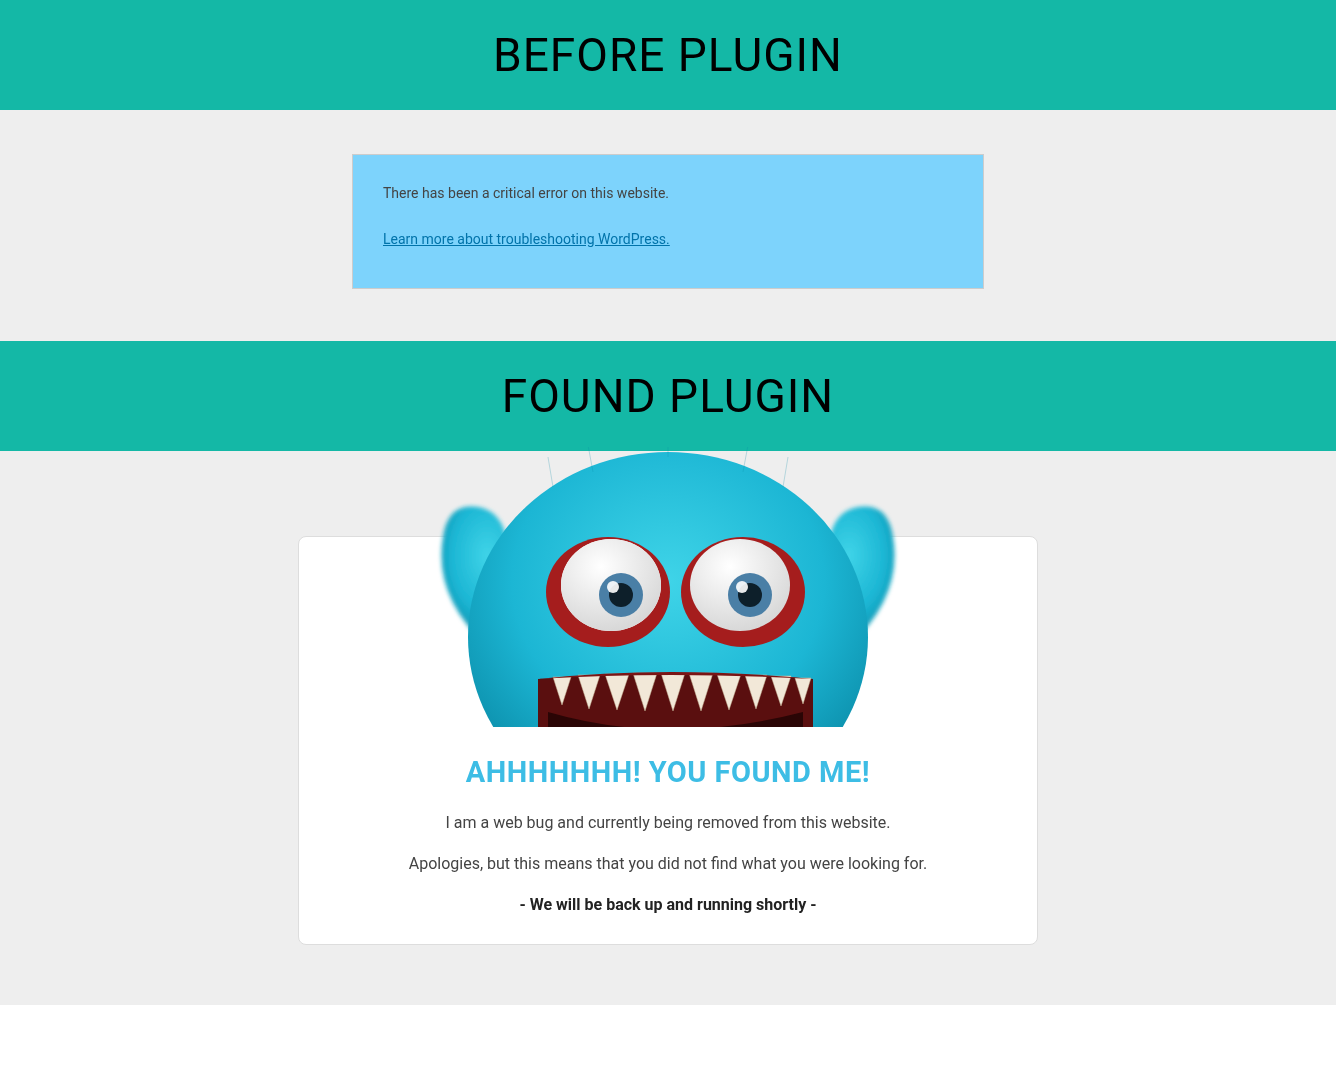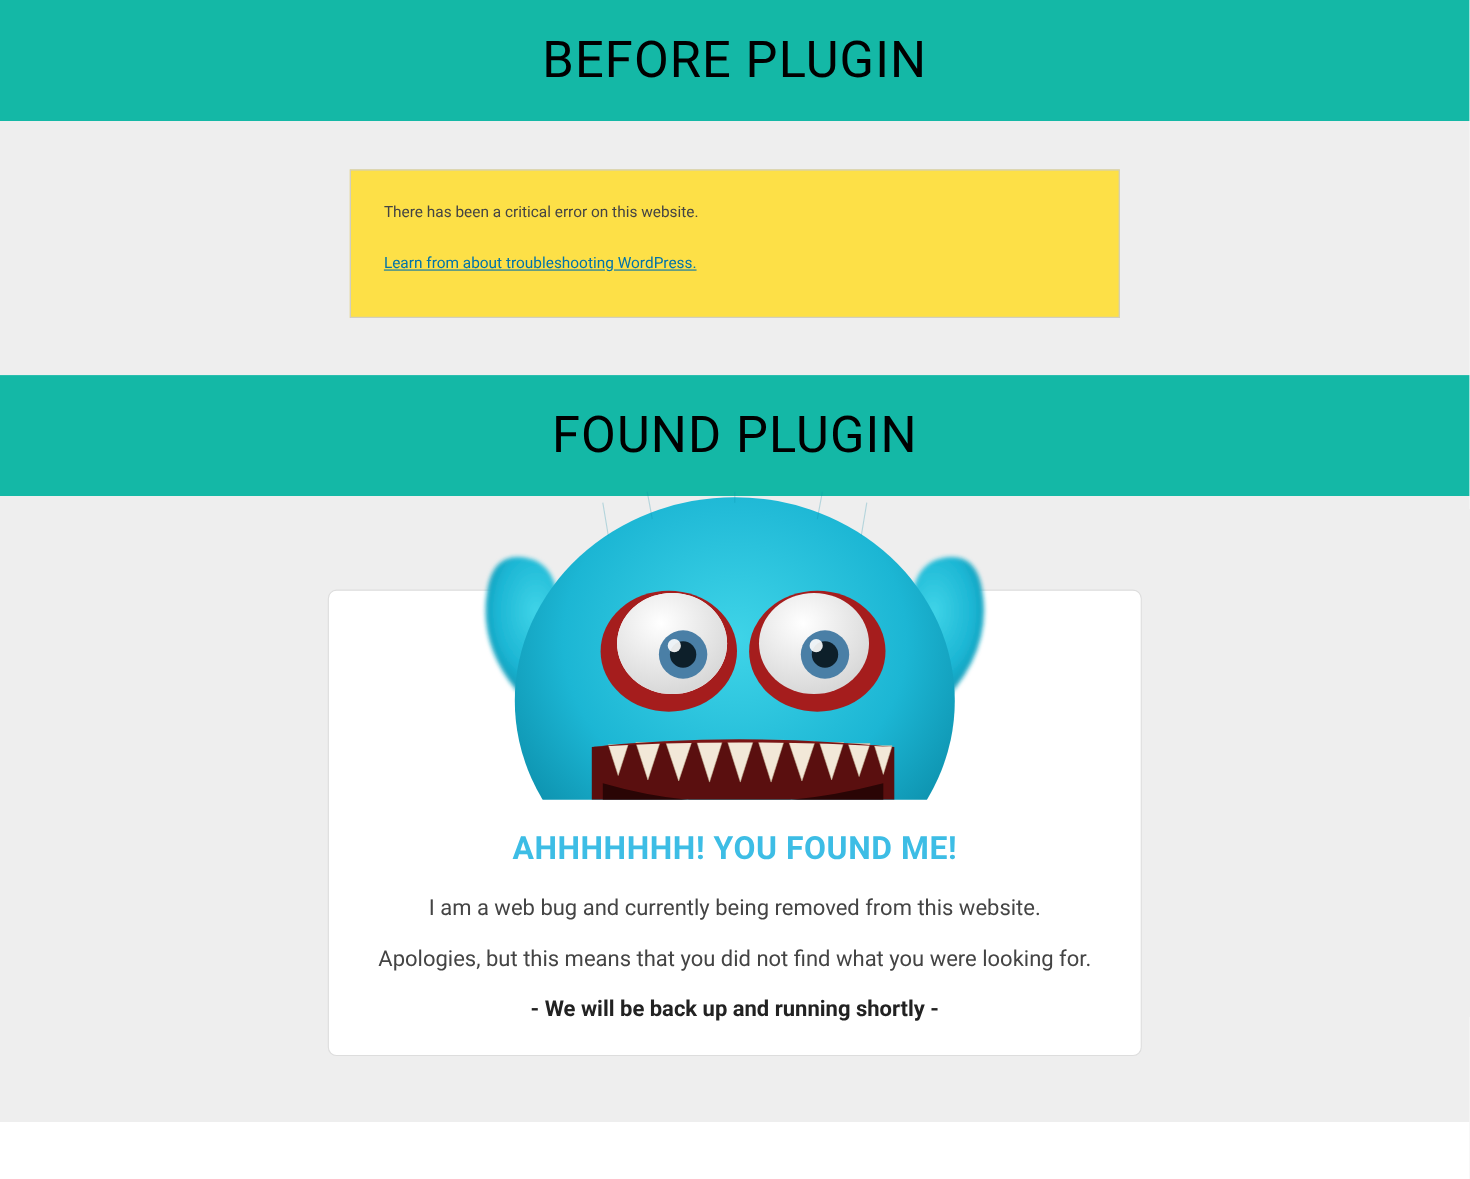--- a/index.html
+++ b/index.html
@@ -20,22 +20,22 @@
     .gray-area {
       background: #eeeeee;
       padding: 44px 0 52px 0;
       display: flex;
       justify-content: center;
     }
     .gray-area.second {
       padding: 40px 0 60px 0;
     }
     .card-before {
-      width: 700px;
-      background: #fde047;
+      width: 632px;
+      background: #7dd3fc;
       border: 1px solid #ccc;
       padding: 30px 30px 40px 30px;
     }
     .card-before .error-text {
       font-size: 14px;
       color: #444;
       margin-bottom: 28px;
     }
     .card-before .learn-link {
       font-size: 14px;
@@ -69,38 +69,38 @@
       height: 280px;
     }
     .after-heading {
       font-size: 29px;
       font-weight: 700;
       color: #3dbde5;
       margin: 28px 0 24px 0;
       letter-spacing: 0.5px;
     }
     .after-text {
-      font-size: 20px;
+      font-size: 16px;
       color: #444;
       margin-bottom: 22px;
     }
     .after-text.last {
       font-weight: 700;
       color: #222;
       margin-bottom: 0;
     }
   </style>
 </head>
 <body>
 
 <div class="section-title">BEFORE PLUGIN</div>
 <div class="gray-area">
   <div class="card-before">
     <div class="error-text">There has been a critical error on this website.</div>
-    <a class="learn-link">Learn from about troubleshooting WordPress.</a>
+    <a class="learn-link">Learn more about troubleshooting WordPress.</a>
   </div>
 </div>
 
 <div class="section-title">FOUND PLUGIN</div>
 <div class="gray-area second">
   <div class="card-after">
     <div class="monster-wrap">
       <svg class="monster" viewBox="0 0 590 280">
         <defs>
           <radialGradient id="furGrad" cx="50%" cy="35%" r="65%">

